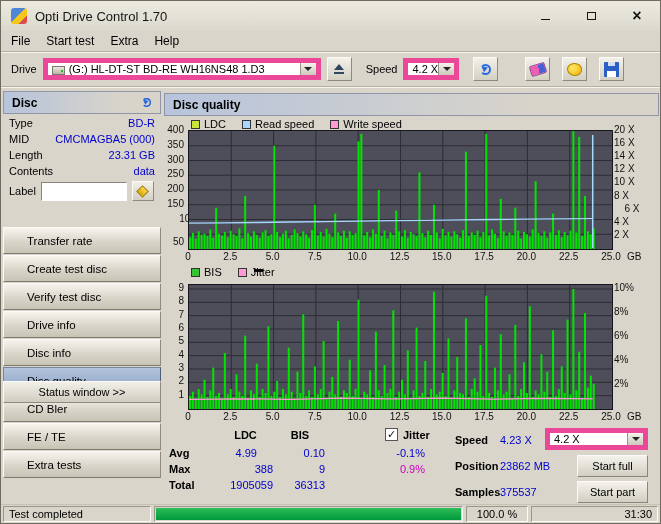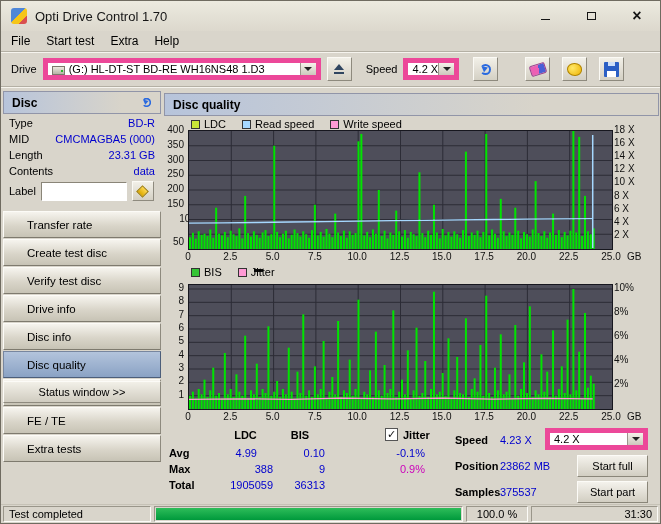--- a/index.html
+++ b/index.html
@@ -53,21 +53,21 @@
   .panelhdr{height:23px;display:flex;align-items:center;padding:0 8px;font-size:12px;font-weight:bold;
     background:linear-gradient(90deg,#b7c4db,#d8d4ca 75%);border:1px solid #9195a8}
   .inforow{display:flex;justify-content:space-between;padding:3px 6px 1px 6px;font-size:11px}
   .iv{color:#0000cd}
   .labelrow{display:flex;align-items:center;padding:3px 4px 4px 6px;gap:5px;font-size:11px}
   .labelinput{width:86px;height:19px;border:1px solid;border-color:#8a8578 #fff #fff #8a8578;background:#fff;
     font:11px "Liberation Sans",sans-serif;padding:0 3px;cursor:text}
   .lbtn{width:22px;height:20px;display:flex;align-items:center;justify-content:center;
     background:linear-gradient(#f2f0e8,#d4d0c4);border:1px solid;border-color:#fbfaf5 #8e8a7e #8e8a7e #fbfaf5}
   .tagicon{width:9px;height:9px;transform:rotate(45deg);background:linear-gradient(#ffd84d,#dba800);border:1px solid #9c7a00}
-  #sidebar-buttons{margin-top:6px}
+  #sidebar-buttons{margin-top:22px}
   .sbtn{height:27px;display:flex;align-items:center;padding-left:23px;font-size:11.5px;margin-bottom:1px;
     background:linear-gradient(#f6f4ee,#d9d5c9 55%,#c7c3b5);
     border:1px solid;border-color:#fcfbf7 #8e8a7e #7e7a6e #fcfbf7}
   .sbtn.sel{background:linear-gradient(#b3c4dc,#8aa2c4);border-color:#77869f #4c5e7a #4c5e7a #77869f}
   .statuswin{position:absolute;left:0;bottom:0;width:158px;height:22px;display:flex;align-items:center;justify-content:center;
     font-size:11px;background:linear-gradient(#f2f0e8,#d0ccc0);border:1px solid;border-color:#fcfbf7 #8e8a7e #8e8a7e #fcfbf7}
 
   
   .mainpanel{position:absolute;left:162px;top:88px;width:497px;height:416px}
   .panelhdr.main{margin:4px 1px 0 1px}
@@ -229,27 +229,27 @@
           </div>
         </div>
         <div class="axlbl" style="left: 0px; width: 21px; top: 35px; text-align: right;">400</div>
         <div class="axlbl" style="left: 0px; width: 21px; top: 49.75px; text-align: right;">350</div>
         <div class="axlbl" style="left: 0px; width: 21px; top: 64.5px; text-align: right;">300</div>
         <div class="axlbl" style="left: 0px; width: 21px; top: 79.25px; text-align: right;">250</div>
         <div class="axlbl" style="left: 0px; width: 21px; top: 94px; text-align: right;">200</div>
         <div class="axlbl" style="left: 0px; width: 21px; top: 108.75px; text-align: right;">150</div>
         <div class="axlbl" style="left: 0px; width: 21px; top: 123.5px; text-align: right; margin-left: 12px;">100</div>
         <div class="axlbl" style="left: 0px; width: 21px; top: 147px; text-align: right;">50</div>
-        <div class="axlbl" style="left: 451px; width: 36px; top: 35px;">18 X</div>
+        <div class="axlbl" style="left: 451px; width: 36px; top: 35px;">20 X</div>
         <div class="axlbl" style="left: 451px; width: 36px; top: 48.1111px;">16 X</div>
         <div class="axlbl" style="left: 451px; width: 36px; top: 61.2222px;">14 X</div>
         <div class="axlbl" style="left: 451px; width: 36px; top: 74.3333px;">12 X</div>
         <div class="axlbl" style="left: 451px; width: 36px; top: 87.4444px;">10 X</div>
         <div class="axlbl" style="left: 451px; width: 36px; top: 100.556px;">8 X</div>
-        <div class="axlbl" style="left: 451px; width: 36px; top: 113.667px;">6 X</div>
+        <div class="axlbl" style="left: 451px; width: 36px; top: 113.667px; text-align: center;">6 X</div>
         <div class="axlbl" style="left: 451px; width: 36px; top: 126.778px;">4 X</div>
         <div class="axlbl" style="left: 451px; width: 36px; top: 139.889px;">2 X</div>
         <div class="axlbl" style="left: 8px; width: 34px; top: 162px; text-align: center;">0</div>
         <div class="axlbl" style="left: 50.3px; width: 34px; top: 162px; text-align: center;">2.5</div>
         <div class="axlbl" style="left: 92.6px; width: 34px; top: 162px; text-align: center;">5.0</div>
         <div class="axlbl" style="left: 134.9px; width: 34px; top: 162px; text-align: center;">7.5</div>
         <div class="axlbl" style="left: 177.2px; width: 34px; top: 162px; text-align: center;">10.0</div>
         <div class="axlbl" style="left: 219.5px; width: 34px; top: 162px; text-align: center;">12.5</div>
         <div class="axlbl" style="left: 261.8px; width: 34px; top: 162px; text-align: center;">15.0</div>
         <div class="axlbl" style="left: 304.1px; width: 34px; top: 162px; text-align: center;">17.5</div>

